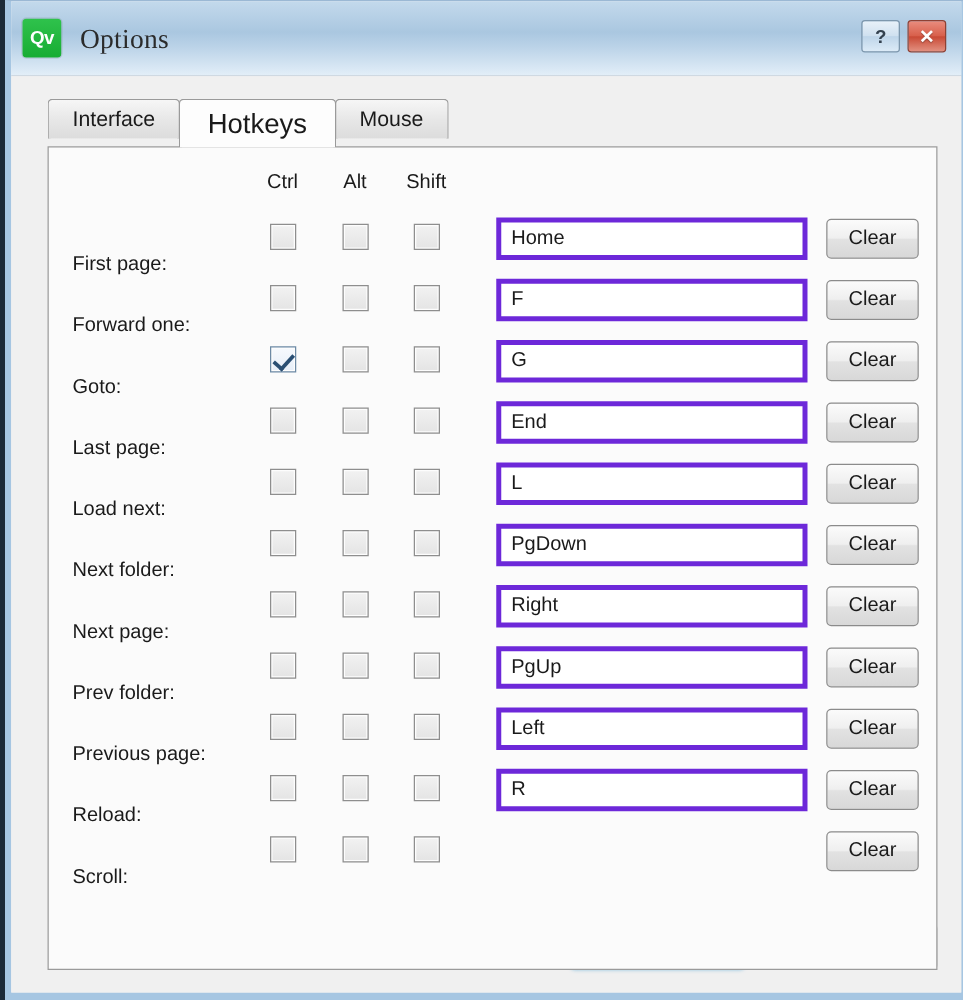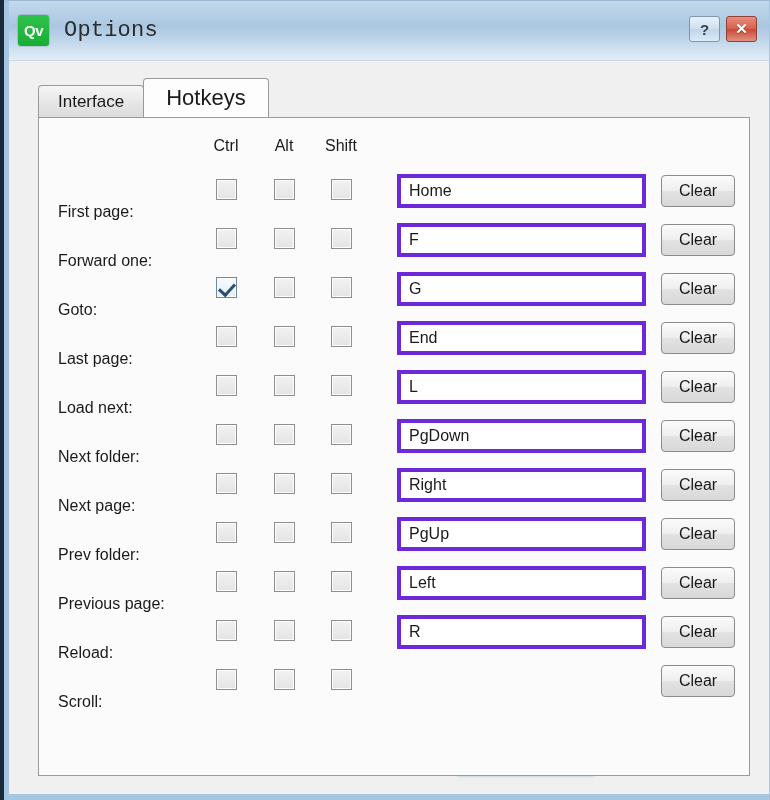--- a/index.html
+++ b/index.html
@@ -39,21 +39,21 @@
     box-shadow: 0 0 0 1px rgba(0,0,0,0.10);
     color: #ffffff;
     font-size: 15px; font-weight: bold;
     line-height: 31px; text-align: center;
     letter-spacing: -0.5px;
     font-family: "Liberation Sans", sans-serif;
   }
   .title-text {
     position: absolute; left: 55px; top: 17px;
     font-size: 22px; color: #2b2b2b;
-    font-family: Liberation Mono, monospace;
+    font-family: Liberation Serif, serif;
     letter-spacing: 0.2px;
   }
   .win-buttons {
     position: absolute; right: 12px; top: 15px;
     display: flex; gap: 6px; align-items: center;
   }
   .btn-help, .btn-close {
     width: 31px; height: 26px;
     border-radius: 3px;
     display: flex; align-items: center; justify-content: center;
@@ -76,21 +76,21 @@
   .dialog-body {
     position: relative;
     height: 733px;
     background: #f0f0f0;
   }
 
   
   .tabstrip {
     position: absolute;
     left: 29px; top: 18px;
-    display: flex; align-items: flex-end;
+    display: flex; align-items: flex-start;
     height: 38px;
   }
   .tab {
     height: 32px;
     padding: 0 19px;
     display: flex; align-items: center;
     font-size: 17px;
     color: #1a1a1a;
     background: linear-gradient(to bottom, #f6f6f6 0%, #e6e6e6 55%, #dcdcdc 100%);
     border: 1px solid #9a9a9a;
@@ -238,20 +238,21 @@
       <div class="btn-help">?</div>
       <div class="btn-close">✕</div>
     </div>
   </div>
 
   <div class="dialog-body">
 
     <div class="tabstrip">
       <div class="tab">Interface</div>
       <div class="tab active">Hotkeys</div>
+      <div class="tab">Mouse</div>
     </div>
 
     <div class="tabpanel">
 
       <div class="col-headers">
         <div class="col-head ctrl">Ctrl</div>
         <div class="col-head alt">Alt</div>
         <div class="col-head shift">Shift</div>
       </div>
 

